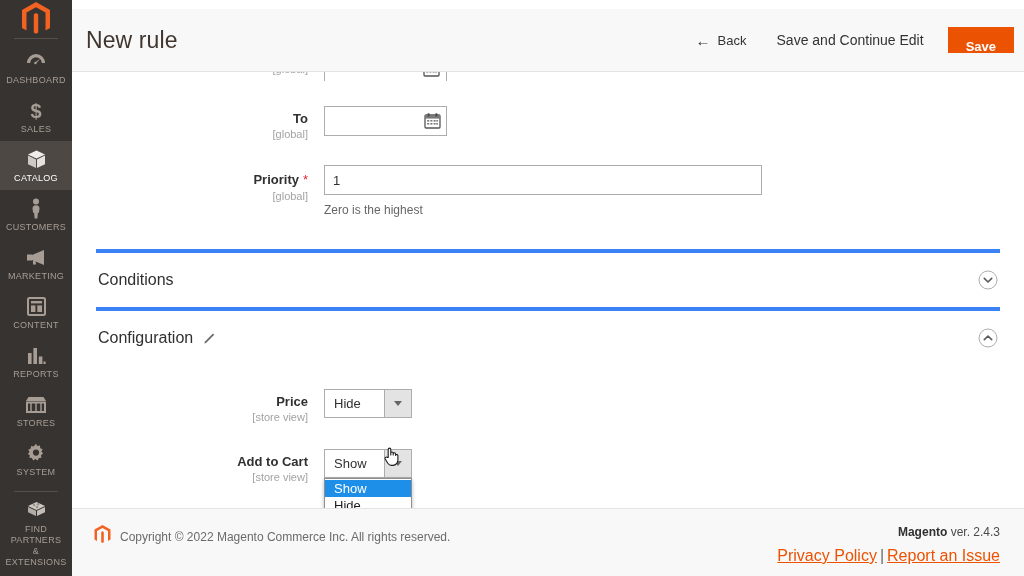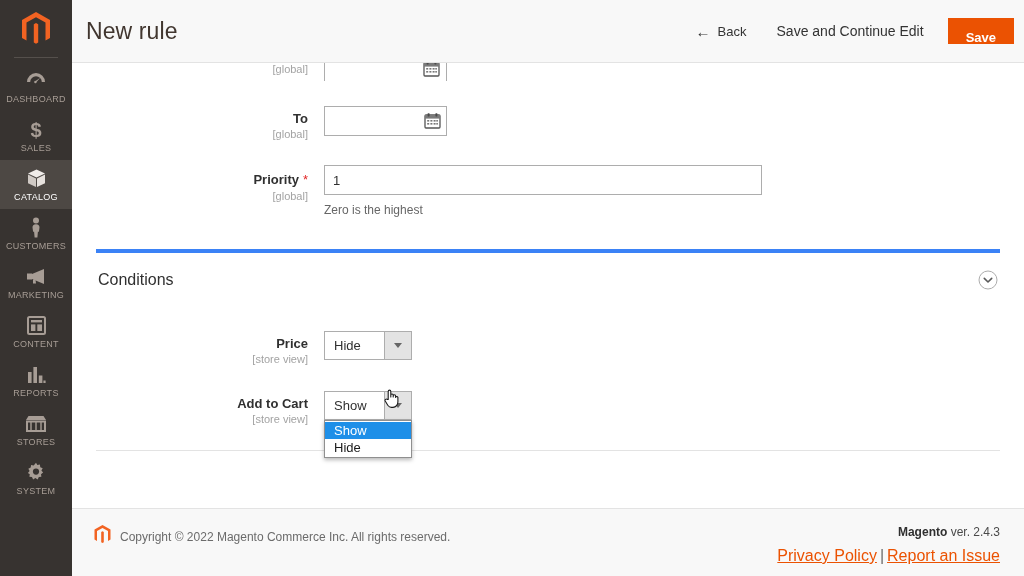--- a/index.html
+++ b/index.html
@@ -38,21 +38,21 @@
     text-align: center; color: #a79d95; text-transform: uppercase;
   }
   .nav-item.active { background: #4d4844; }
   .nav-item.active .nav-label { color: #ffffff; }
   .nav-item.last { margin-top: auto; padding-bottom: 8px; }
 
   
   .main { flex: 1 1 auto; width: 952px; height: 576px; position: relative; background: #ffffff; }
 
   .page-header {
-    position: absolute; top: 0; left: 0; right: 0; height: 63px;
+    position: absolute; top: 9px; left: 0; right: 0; height: 63px;
     background: #f8f8f8;
     border-bottom: 1px solid #e3e3e3;
     display: flex; align-items: center;
     padding: 0 10px 0 14px;
     z-index: 20;
   }
   .page-title {
     font-size: 23px; font-weight: 400; color: #41362f; letter-spacing: .1px;
   }
   .header-actions { margin-left: auto; display: flex; align-items: center; gap: 0; }
@@ -288,20 +288,35 @@
     <div class="nav-item">
       <span class="nav-ico">
         <svg width="20" height="20" viewBox="0 0 20 20">
             <path d="M10 0.8l1.3 2.3 2.6-.5.4 2.6 2.4 1.1-1.3 2.3 1.7 2-2.1 1.6.4 2.6-2.6.2-1.1 2.4-2.3-1.3-2.3 1.3-1.1-2.4-2.6-.2.4-2.6L1.9 11l1.7-2L2.3 6.7 4.7 5.6l.4-2.6 2.6.5z" fill="#a79d95"></path>
             <circle cx="10" cy="9.6" r="3.1" fill="#373330"></circle>
           </svg>
       </span>
       <span class="nav-label">SYSTEM</span>
     </div>
 
+    <div class="nav-item last">
+      <div class="sidebar-divider" style="margin-bottom:7px;"></div>
+      <span class="nav-ico">
+        <svg width="21" height="18" viewBox="0 0 21 18">
+          <path d="M10.5 1 L19 5 L10.5 9 L2 5 Z" fill="#cfc9c4"></path>
+          <circle cx="8" cy="4" r="1.3" fill="#9a928b"></circle>
+            <circle cx="12" cy="3.3" r="1.3" fill="#9a928b"></circle>
+            <circle cx="11" cy="6" r="1.3" fill="#9a928b"></circle>
+          <path d="M2 6 L10 9.8 L10 15 L2 11.2 Z" fill="#b3aca6"></path>
+          <path d="M19 6 L11 9.8 L11 15 L19 11.2 Z" fill="#c4bdb7"></path>
+        </svg>
+      </span>
+      <span class="nav-label">FIND PARTNERS</span>
+      <span class="nav-label">&amp; EXTENSIONS</span>
+    </div>
   </nav>
 
   <div class="main">
 
     <div class="page-header">
       <div class="page-title">New rule</div>
       <div class="header-actions">
         <button class="btn-back">
           <span class="arrow">←</span>
           <span>Back</span>
@@ -384,20 +399,30 @@
         <div style="height:32px;"></div>
 
         <div class="section-head">
           <span class="section-title">Conditions</span>
           <svg class="chevron-circle" viewBox="0 0 20 20">
             <circle cx="10" cy="10" r="9" fill="none" stroke="#adadad" stroke-width="1"></circle>
             <path d="M6.3 8.4 L10 12 L13.7 8.4" fill="none" stroke="#5a5a5a" stroke-width="1.6" stroke-linecap="round" stroke-linejoin="round"></path>
           </svg>
         </div>
 
+        <div class="section-head">
+          <span class="section-title">Configuration</span>
+          <svg class="pencil-icon" viewBox="0 0 13 13">
+            <path d="M1.5 11.5 L3 11 L11.2 2.8 L10 1.6 L1.8 9.8 Z" fill="#666"></path>
+          </svg>
+          <svg class="chevron-circle" viewBox="0 0 20 20">
+            <circle cx="10" cy="10" r="9" fill="none" stroke="#adadad" stroke-width="1"></circle>
+            <path d="M6.3 11.6 L10 8 L13.7 11.6" fill="none" stroke="#5a5a5a" stroke-width="1.6" stroke-linecap="round" stroke-linejoin="round"></path>
+          </svg>
+        </div>
 
         <div class="config-body">
 
           <div class="field-row">
             <div class="field-label-col">
               <div class="field-label">Price</div>
               <div class="scope-note">[store view]</div>
             </div>
             <div class="field-ctrl-col">
               <div class="select-wrap">

